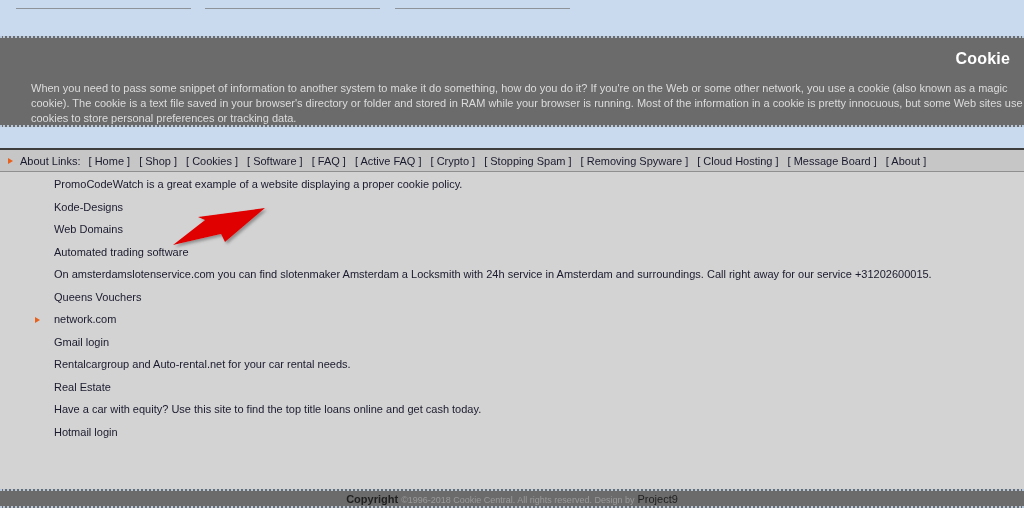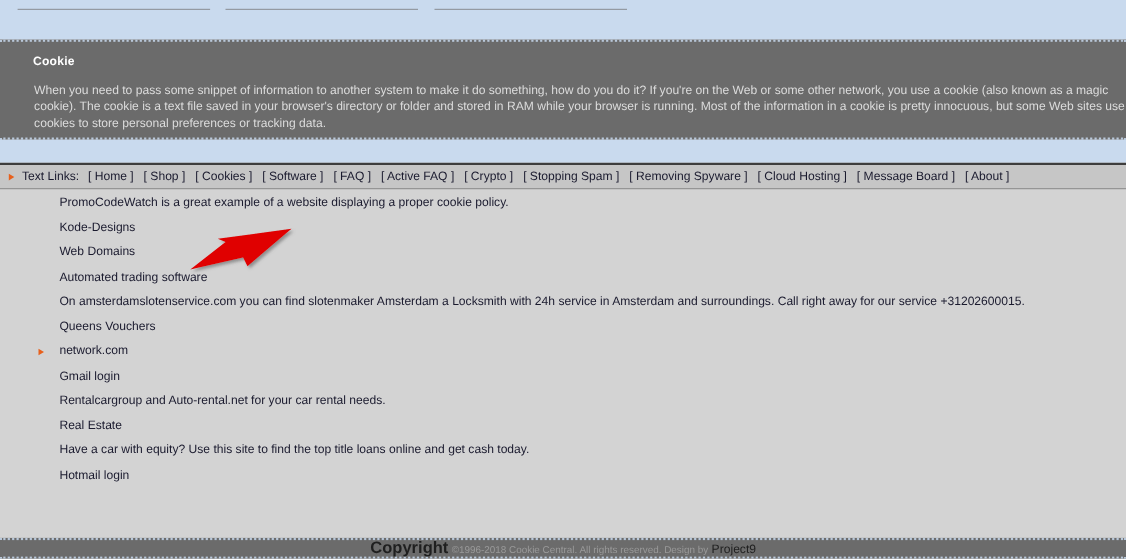--- a/index.html
+++ b/index.html
@@ -44,23 +44,24 @@
     height: 91px;
     box-sizing: border-box;
     background: #6b6b6b;
     border-top: 2px dotted #b9c8da;
     border-bottom: 2px dotted #b9c8da;
     padding: 10px 14px 0 14px;
   }
   .cookie-title {
     color: #ffffff;
     font-weight: bold;
-    font-size: 11px;
+    font-size: 16px;
     letter-spacing: .2px;
     margin: 2px 0 13px 16px;
+    text-align: right;
   }
   .cookie-body {
     color: #dcdcdc;
     font-size: 11px;
     line-height: 15px;
     margin: 0 0 0 17px;
     width: 996px;
   }
   .cookie-more {
     display: inline-block;
@@ -152,21 +153,21 @@
     background: #6b6b6b;
     border-top: 2px dotted #b9c8da;
     border-bottom: 2px dotted #b9c8da;
     text-align: center;
     line-height: 16px;
     white-space: nowrap;
   }
   .footer .cw {
     color: #1f1f1f;
     font-weight: bold;
-    font-size: 15px;
+    font-size: 11px;
   }
   .footer .cc {
     color: #9a9a9a;
     font-size: 9px;
   }
   .footer .p9 {
     color: #1f1f1f;
     font-weight: normal;
     font-size: 11px;
     text-decoration: none;
@@ -194,21 +195,21 @@
 <div class="cookie-banner">
   <div class="cookie-title">Cookie</div>
   <div class="cookie-body">When you need to pass some snippet of information to another system to make it do something, how do you do it? If you're on the Web or some other network, you use a cookie (also known as a magic cookie). The cookie is a text file saved in your browser's directory or folder and stored in RAM while your browser is running. Most of the information in a cookie is pretty innocuous, but some Web sites use cookies to store personal preferences or tracking data.</div>
   <a class="cookie-more" href="#">[more info]</a>
 </div>
 
 <div class="blue-gap"></div>
 
 <div class="textlinks">
   <span class="bullet"></span>
-  <span class="textlinks-label">Text Links:</span>
+  <span class="textlinks-label">About Links:</span>
   <span id="textlinks-items"><a href="#">[ Home ]</a><a href="#">[ Shop ]</a><a href="#">[ Cookies ]</a><a href="#">[ Software ]</a><a href="#">[ FAQ ]</a><a href="#">[ Active FAQ ]</a><a href="#">[ Crypto ]</a><a href="#">[ Stopping Spam ]</a><a href="#">[ Removing Spyware ]</a><a href="#">[ Cloud Hosting ]</a><a href="#">[ Message Board ]</a><a href="#">[ About ]</a></span>
 </div>
 
 <div class="main">
   <div id="main-list">
       <div class="list-item"><span>PromoCodeWatch is a great example of a website displaying a proper cookie policy.</span></div>
       <div class="list-item"><span>Kode-Designs</span></div>
       <div class="list-item"><span>Web Domains</span></div>
       <div class="list-item"><span>Automated trading software</span></div>
       <div class="list-item"><span>On amsterdamslotenservice.com you can find slotenmaker Amsterdam a Locksmith with 24h service in Amsterdam and surroundings. Call right away for our service +31202600015.</span></div>

